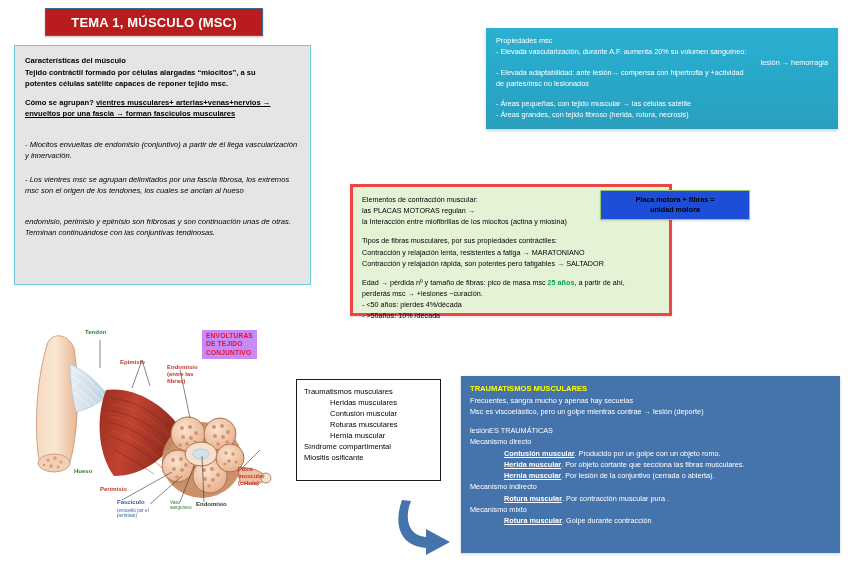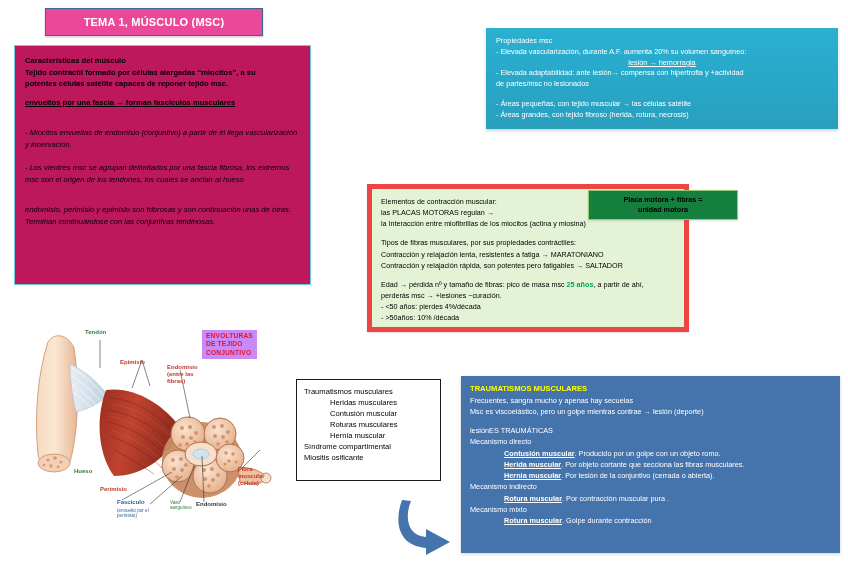--- a/index.html
+++ b/index.html
@@ -9,72 +9,71 @@
     font-family:"Liberation Sans", sans-serif;
     position:relative;
     overflow:hidden;
     color:#000;
   }
   .abs{position:absolute;box-sizing:border-box;}
 
   
   #title-banner{
     left:45px;top:8px;width:218px;height:28px;
-    background:#ec4899;
+    background:#b91c1c;
     border:1px solid #3a6698;
     display:flex;align-items:center;justify-content:center;
-    color:#ffffff;font-weight:bold;font-size:11px;
+    color:#ffffff;font-weight:bold;font-size:13px;
     letter-spacing:.2px;
     box-shadow:0 1px 2px rgba(0,0,0,.25);
   }
 
   
   #caracteristicas-box{
     left:14px;top:45px;width:297px;height:240px;
-    background:#be185d;
+    background:#e5e5e5;
     border:1px solid #6cc9e0;
     padding:9px 10px 8px 10px;
     font-size:7.6px;line-height:1.52;
   }
   #caracteristicas-box .ln{white-space:nowrap;}
   #caracteristicas-box .bold{font-weight:bold;}
   #caracteristicas-box .ital{font-style:italic;}
   #caracteristicas-box .und{text-decoration:underline;font-weight:bold;}
   #caracteristicas-box .gap{height:7px;}
   #caracteristicas-box .wrap{white-space:normal;margin-top:12px;}
 
   
   #propiedades-box{
     left:486px;top:28px;width:352px;height:101px;
     background:linear-gradient(180deg,#2bb0d2 0%,#28a7c8 55%,#2a9fbd 100%);
     color:#ffffff;
     padding:8px 10px;
     font-size:7.3px;line-height:1.48;
     box-shadow:0 2px 3px rgba(0,0,0,.18);
   }
-  #propiedades-box .center{text-align:center;text-decoration:underline;}
+  #propiedades-box .center{text-align:right;}
   #propiedades-box .gap{height:9px;}
 
   
   #contraccion-box{
-    left:350px;top:184px;width:322px;height:148px;
+    left:350px;top:184px;width:322px;height:132px;
     background:#e4f2d5;
-    border:5px solid #ef4444;
+    border:3px solid #ef4444;
     padding:7px 9px;
     font-size:7.2px;line-height:1.55;
     box-shadow:0 1px 2px rgba(0,0,0,.12);
-    margin-left:17px;
   }
   #contraccion-box .gap{height:8px;}
   #contraccion-box .hl{color:#00a84f;font-weight:bold;}
 
   
   #placa-motora-box{
-    left:588px;top:190px;width:150px;height:30px;
-    background:#15803d;
+    left:600px;top:190px;width:150px;height:30px;
+    background:#1d4ed8;
     border:1px solid #96c974;
     display:flex;flex-direction:column;align-items:center;justify-content:center;
     font-size:7.2px;font-weight:bold;line-height:1.45;
     box-shadow:0 1px 2px rgba(0,0,0,.12);
   }
 
   
   #traumatismos-list-box{
     left:296px;top:379px;width:145px;height:102px;
     background:#ffffff;
@@ -121,20 +120,21 @@
 
 <div class="abs" id="title-banner">
   <span>TEMA 1, MÚSCULO (MSC)</span>
 </div>
 
 <div class="abs" id="caracteristicas-box">
   <div class="ln bold">Características del músculo</div>
   <div class="ln bold">Tejido contráctil formado por células alargadas “miocitos”, a su</div>
   <div class="ln bold">potentes células satélite capaces de reponer tejido msc.</div>
   <div class="gap"></div>
+  <div class="ln"><span class="bold">Cómo se agrupan? </span><span class="und">vientres musculares+ arterias+venas+nervios →</span></div>
   <div class="ln und">envueltos por una fascia → forman fasciculos musculares</div>
   <div class="gap"></div>
   <div class="wrap ital">- Miocitos envueltas de endomisio (conjuntivo) a partir de él llega vascularización y innervación.</div>
   <div class="wrap ital">- Los vientres msc se agrupan delimitados por una fascia fibrosa, los extremos msc son el origen de los tendones, los cuales se anclan al hueso</div>
   <div class="gap"></div>
   <div class="wrap ital">endomisio, perimisio y epimisio son fribrosas y son continuación unas de otras. Terminan continuándose con las conjuntivas tendinosas.</div>
 </div>
 
 <div class="abs" id="propiedades-box">
   <div>Propiedades  msc</div>

